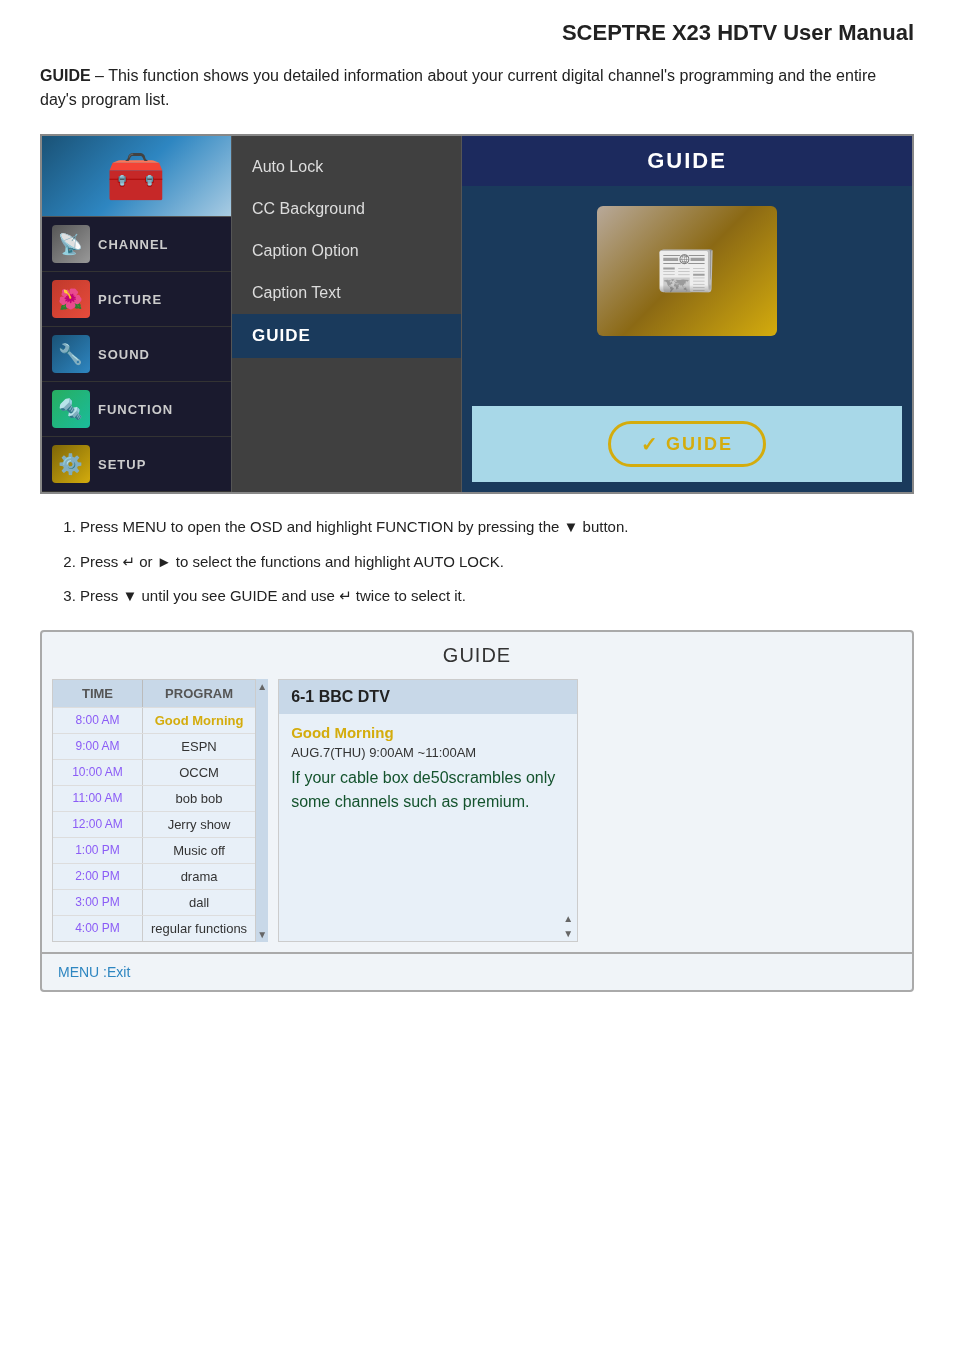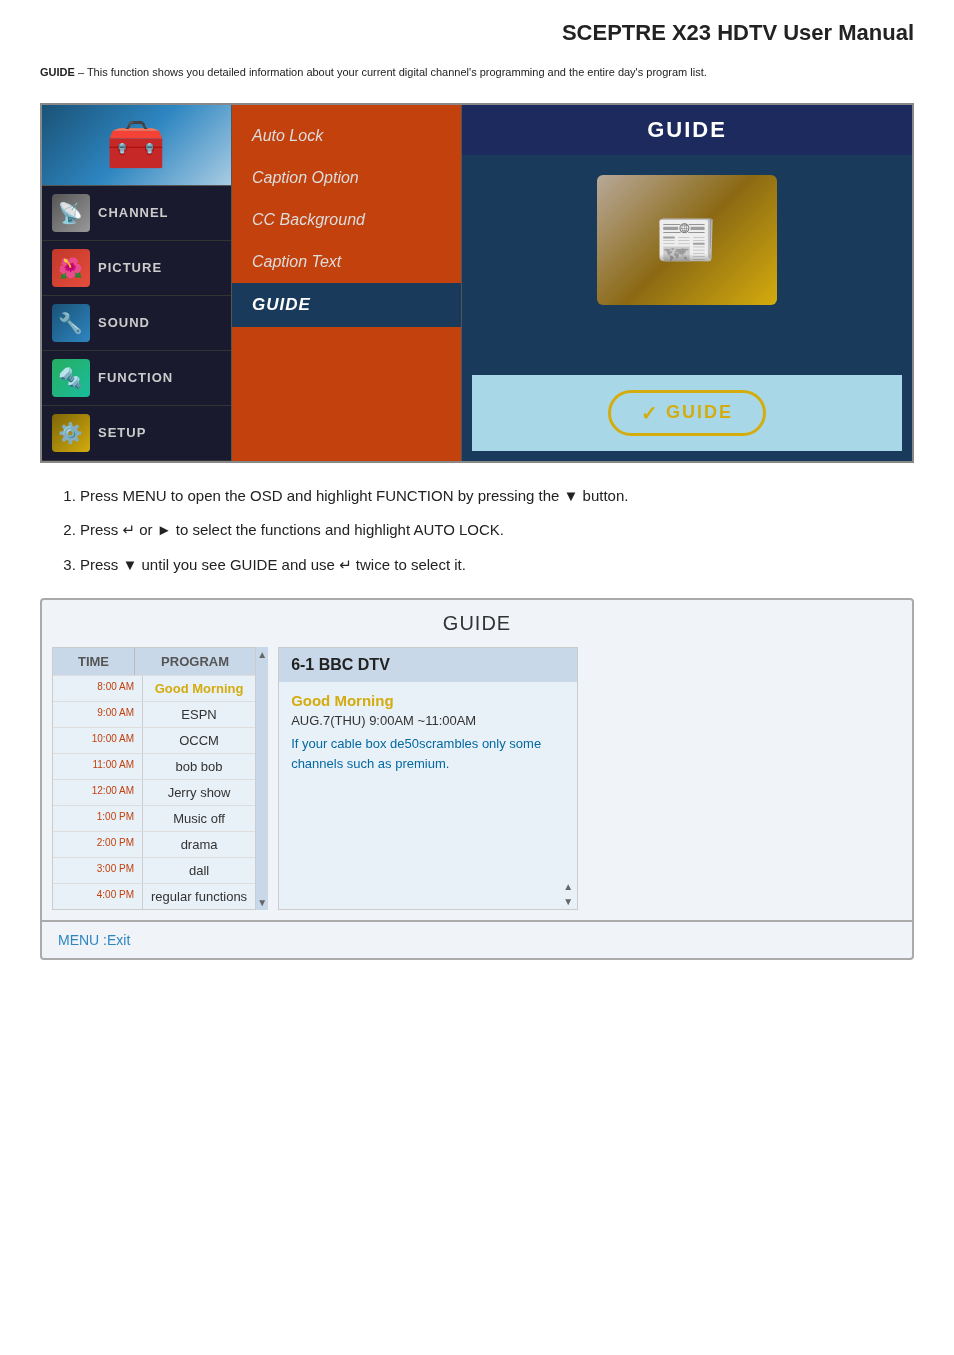--- a/index.html
+++ b/index.html
@@ -16,21 +16,21 @@
     .page-title {
       text-align: right;
       font-size: 22px;
       font-weight: bold;
       margin-bottom: 18px;
       color: #222;
     }
 
     
     .intro-para {
-      font-size: 11px;
+      font-size: 16px;
       margin-bottom: 22px;
       line-height: 1.5;
     }
     .intro-para strong { font-weight: bold; }
 
     
     .osd-container {
       display: flex;
       border: 2px solid #888;
       margin-bottom: 22px;
@@ -84,24 +84,23 @@
     }
     .channel-icon { background: linear-gradient(135deg, #555, #999); }
     .picture-icon { background: linear-gradient(135deg, #c0392b, #e74c3c); }
     .sound-icon   { background: linear-gradient(135deg, #1a5276, #2e86c1); }
     .function-icon{ background: linear-gradient(135deg, #27ae60, #1abc9c); }
     .setup-icon   { background: linear-gradient(135deg, #7d6608, #d4ac0d); }
 
     
     .osd-menu {
       width: 230px;
-      background: #c2410c;
+      background: #404040;
       padding: 10px 0;
       border-right: 1px solid #555;
-      font-style: italic;
     }
     .osd-menu-option {
       padding: 12px 20px;
       color: #ddd;
       font-size: 16px;
       cursor: pointer;
     }
     .osd-menu-option.active-guide {
       background: #1a3a5c;
       color: #fff;
@@ -211,21 +210,21 @@
     .guide-left {
       flex: 1;
       border: 1px solid #ccc;
       background: #e8f0f8;
     }
     .guide-table-header {
       display: flex;
       background: #c8d8e8;
     }
     .guide-col-time {
-      width: 82px;
+      width: 90px;
       padding: 6px 8px;
       font-size: 13px;
       color: #555;
       font-weight: bold;
       text-align: center;
       border-right: 1px solid #bbb;
     }
     .guide-col-program {
       flex: 1;
       padding: 6px 8px;
@@ -234,23 +233,23 @@
       font-weight: bold;
       text-align: center;
     }
     .guide-row {
       display: flex;
       border-top: 1px solid #ddd;
     }
     .guide-row .time-cell {
       width: 90px;
       padding: 5px 8px;
-      font-size: 10px;
-      color: #c2410c;
-      text-align: right;
+      font-size: 12px;
+      color: #8b5cf6;
+      text-align: center;
       border-right: 1px solid #ccc;
     }
     .guide-row .prog-cell {
       flex: 1;
       padding: 5px 8px;
       font-size: 13px;
       text-align: center;
     }
     .prog-highlight { color: #d4ac0d; font-weight: bold; }
     .prog-normal { color: #333; }
@@ -280,22 +279,22 @@
       font-weight: bold;
       font-size: 15px;
       margin-bottom: 4px;
     }
     .guide-right-body .prog-time {
       font-size: 13px;
       color: #333;
       margin-bottom: 6px;
     }
     .guide-right-body .prog-desc {
-      font-size: 13px;
-      color: #0369a1;
+      font-size: 16px;
+      color: #14532d;
       line-height: 1.5;
     }
     .guide-right-footer {
       padding: 8px 12px;
       font-size: 13px;
       color: #333;
       text-align: center;
       border-top: 1px solid #ccc;
     }
     .guide-menu-exit {
@@ -359,22 +358,22 @@
     </div>
 
     <div class="osd-menu-item">
       <div class="item-icon setup-icon">⚙️</div>
       <span class="item-label">SETUP</span>
     </div>
   </div>
 
   <div class="osd-menu">
     <div class="osd-menu-option">Auto Lock</div>
+    <div class="osd-menu-option">CC Background</div>
     <div class="osd-menu-option">Caption Option</div>
-    <div class="osd-menu-option">CC Background</div>
     <div class="osd-menu-option">Caption Text</div>
     <div class="osd-menu-option active-guide">GUIDE</div>
   </div>
 
   <div class="osd-right">
     <div class="osd-right-header">GUIDE</div>
     <div class="osd-right-content">
       <div class="book-image">📰</div>
       <div class="guide-button-area">
         <div class="guide-oval-btn">

